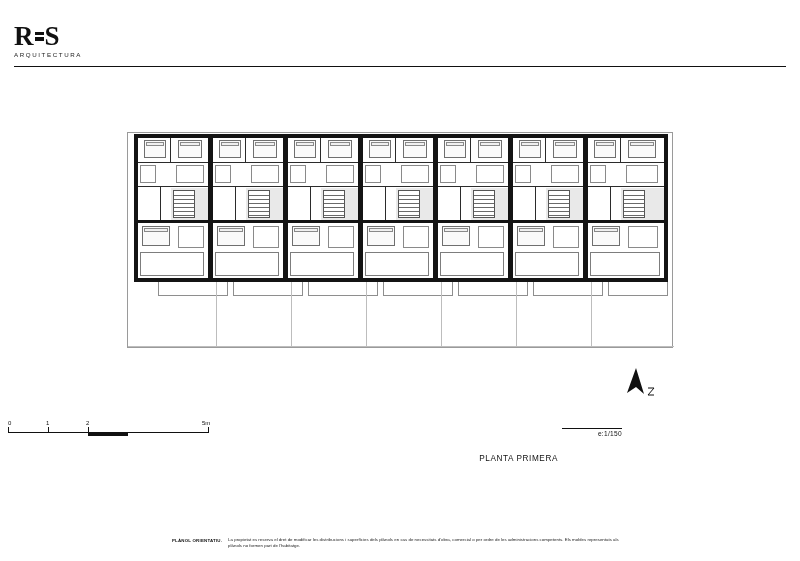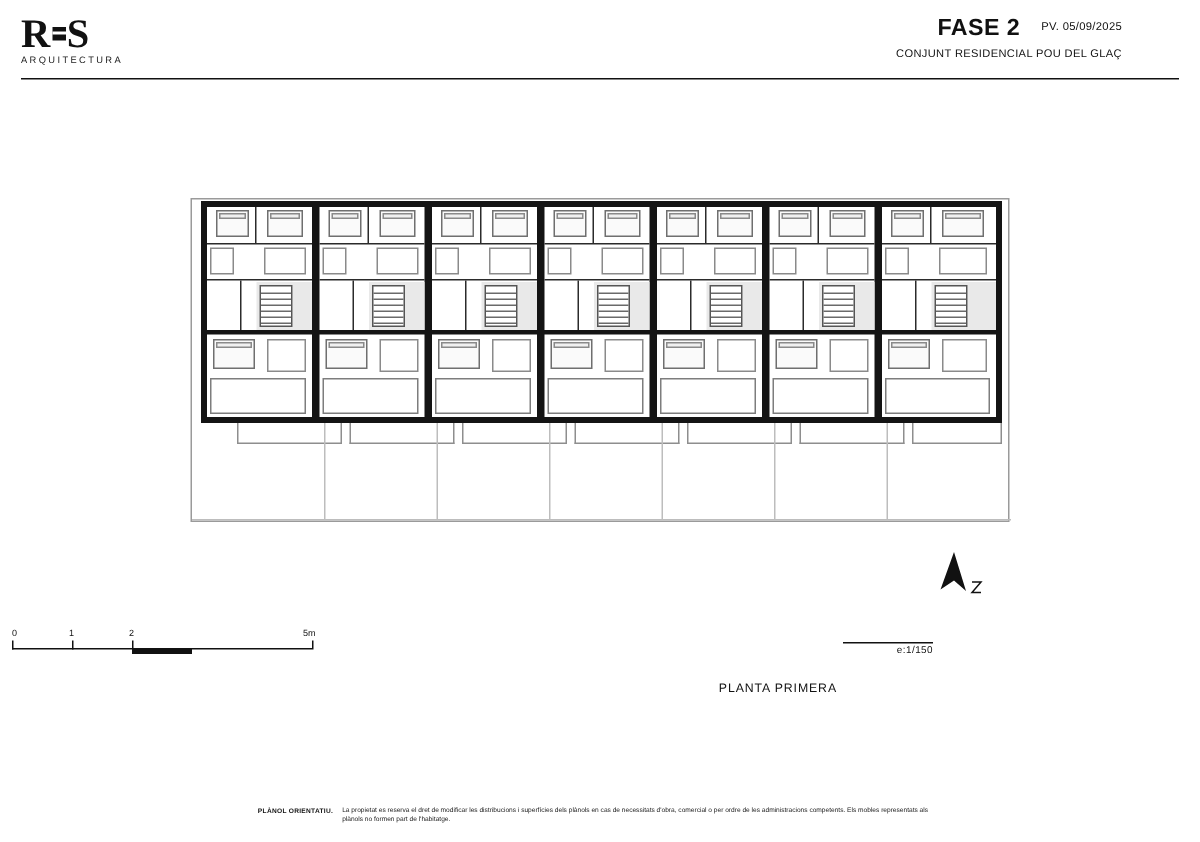--- a/index.html
+++ b/index.html
@@ -12,21 +12,21 @@
     height: 561px;
     position: relative;
     font-family: "Liberation Sans", sans-serif;
     color: #111111;
     overflow: hidden;
   }
 
   
   .header {
     position: absolute;
-    left: 0; top: 0;
+    left: 0; top: 14px;
     width: 766px; height: 58px;
   }
   .logo-block {
     position: absolute;
     left: 14px; top: 8px;
     width: 120px; height: 42px;
   }
   .logo-mark {
     font-size: 27px;
     font-weight: bold;
@@ -278,27 +278,20 @@
 
 <div class="header">
 
   <div class="logo-block">
     <div class="logo-mark">
       <span>R</span><span class="logo-sq"></span><span>S</span>
     </div>
     <div class="logo-sub">ARQUITECTURA</div>
   </div>
 
-  <div class="header-right">
-    <div class="fase-line">
-      <div class="fase-title">FASE 2</div>
-      <div class="fase-date">PV. 05/09/2025</div>
-    </div>
-    <div class="project-name">CONJUNT RESIDENCIAL POU DEL GLAÇ</div>
-  </div>
 
   <div class="header-rule"></div>
 </div>
 
 <div class="sheet">
 
   <div class="plan-frame">
     <div class="plan-inner">
 
       <div class="band">

